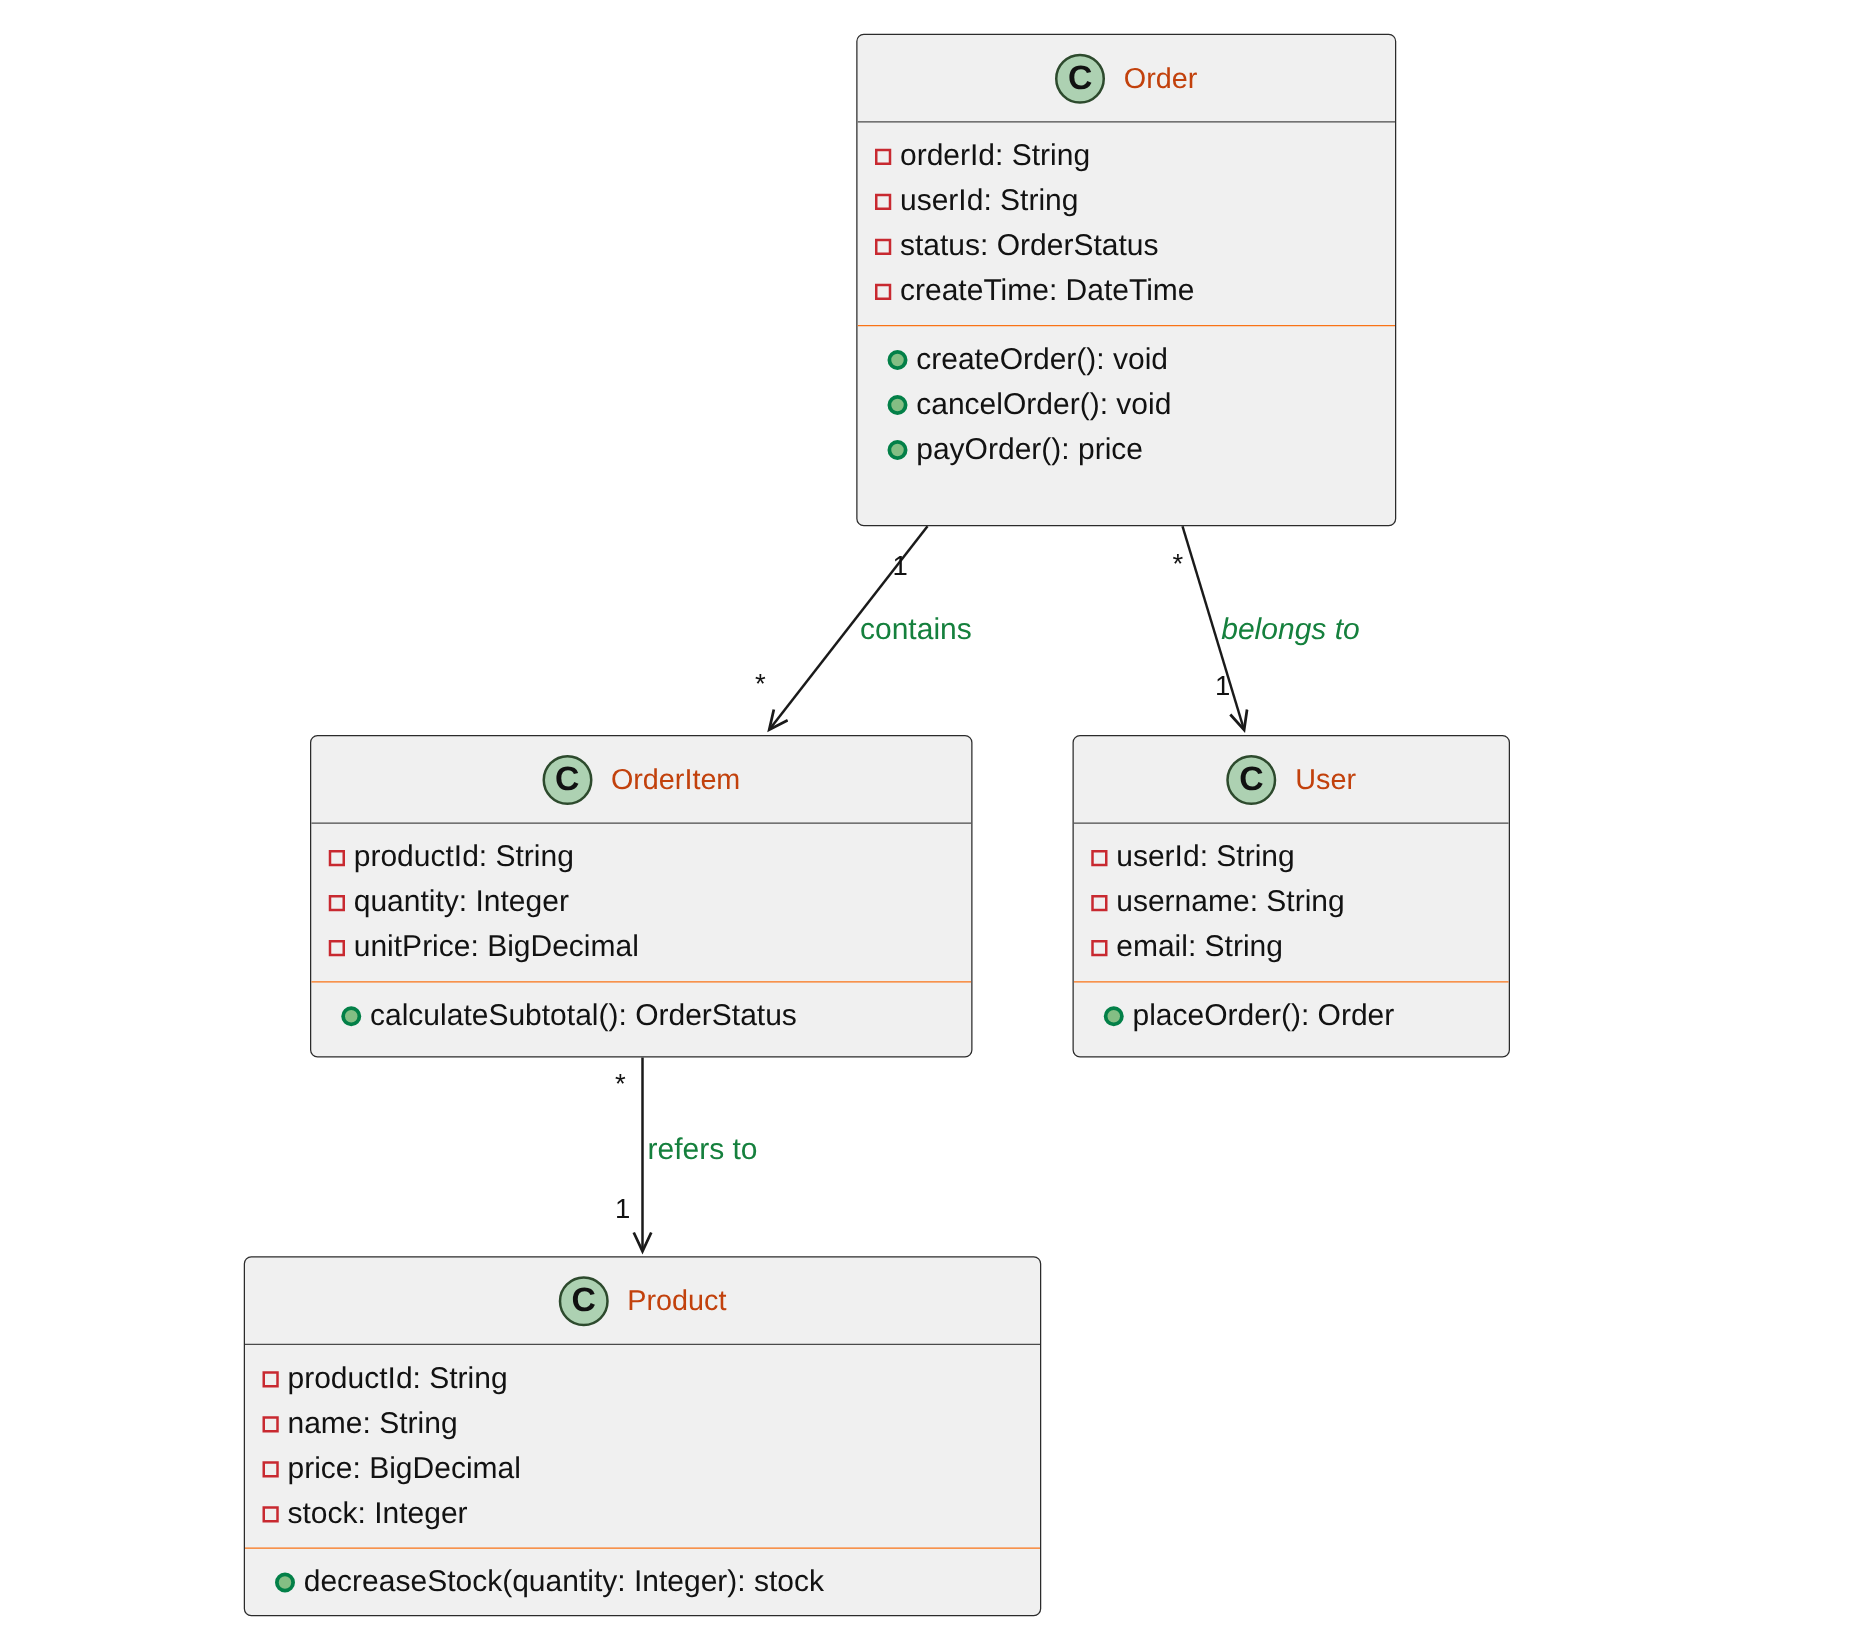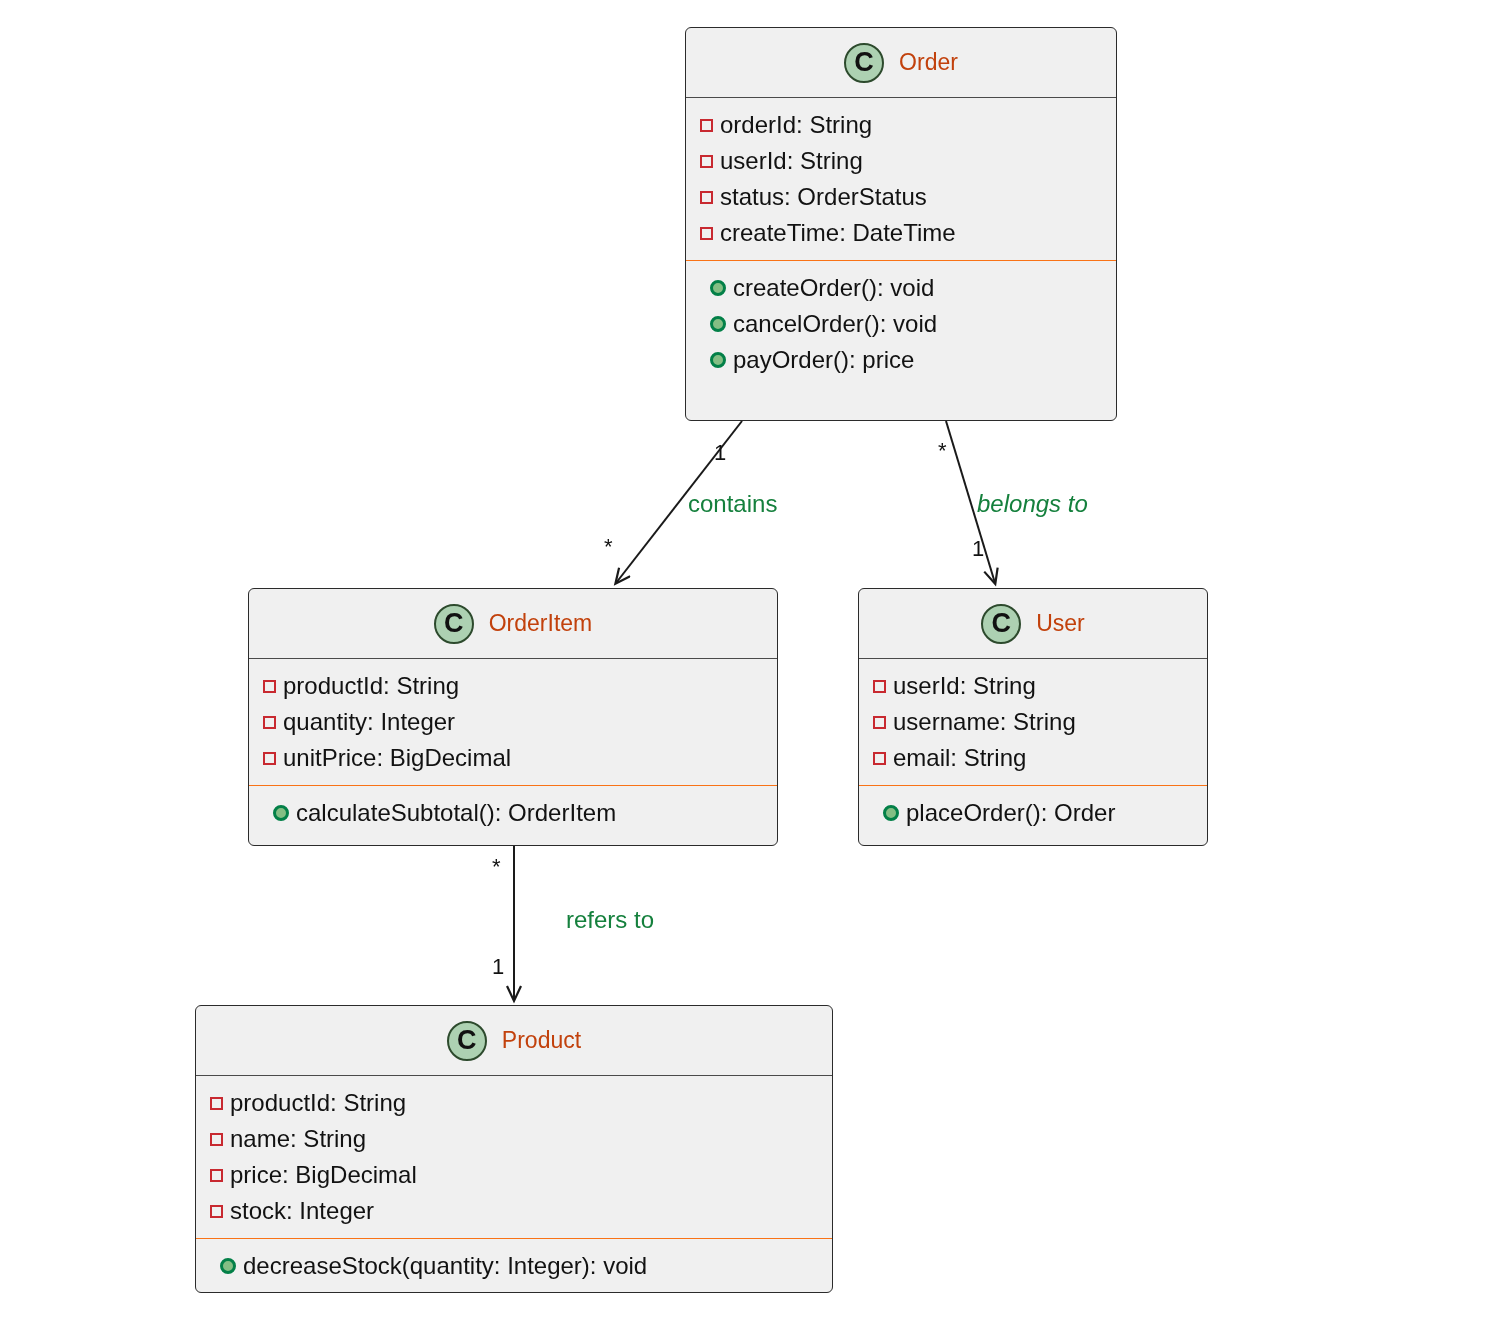--- a/index.html
+++ b/index.html
@@ -126,21 +126,21 @@
   </svg>
 
   <span class="edge-label" style="left:688px; top:490px;">contains</span>
   <span class="multiplicity" style="left:714px; top:440px;">1</span>
   <span class="multiplicity" style="left:604px; top:534px;">*</span>
 
   <span class="edge-label" style="left:977px; top:490px;font-style:italic;">belongs to</span>
   <span class="multiplicity" style="left:938px; top:438px;">*</span>
   <span class="multiplicity" style="left:972px; top:536px;">1</span>
 
-  <span class="edge-label" style="left:518px; top:906px;margin-left:48px;">refers to</span>
+  <span class="edge-label" style="left:518px; top:906px;">refers to</span>
   <span class="multiplicity" style="left:492px; top:854px;">*</span>
   <span class="multiplicity" style="left:492px; top:954px;">1</span>
 
   <div class="class-box" style="left:685px; top:27px; width:432px; height:394px;">
     <div class="class-header">
       <span class="class-icon">C</span>
       <span class="class-title">Order</span>
     </div>
     <div class="members">
       <div class="member-row">
@@ -191,21 +191,21 @@
         <span>quantity: Integer</span>
       </div>
       <div class="member-row">
         <span class="field-icon"></span>
         <span>unitPrice: BigDecimal</span>
       </div>
     </div>
     <div class="members methods-section">
       <div class="member-row">
         <span class="method-icon"></span>
-        <span>calculateSubtotal(): OrderItem</span>
+        <span>calculateSubtotal(): OrderStatus</span>
       </div>
     </div>
   </div>
 
   <div class="class-box" style="left:858px; top:588px; width:350px; height:258px;">
     <div class="class-header">
       <span class="class-icon">C</span>
       <span class="class-title">User</span>
     </div>
     <div class="members">
@@ -249,18 +249,18 @@
         <span>price: BigDecimal</span>
       </div>
       <div class="member-row">
         <span class="field-icon"></span>
         <span>stock: Integer</span>
       </div>
     </div>
     <div class="members methods-section">
       <div class="member-row">
         <span class="method-icon"></span>
-        <span>decreaseStock(quantity: Integer): void</span>
+        <span>decreaseStock(quantity: Integer): stock</span>
       </div>
     </div>
   </div>
 
 </div>
 
 </body></html>

